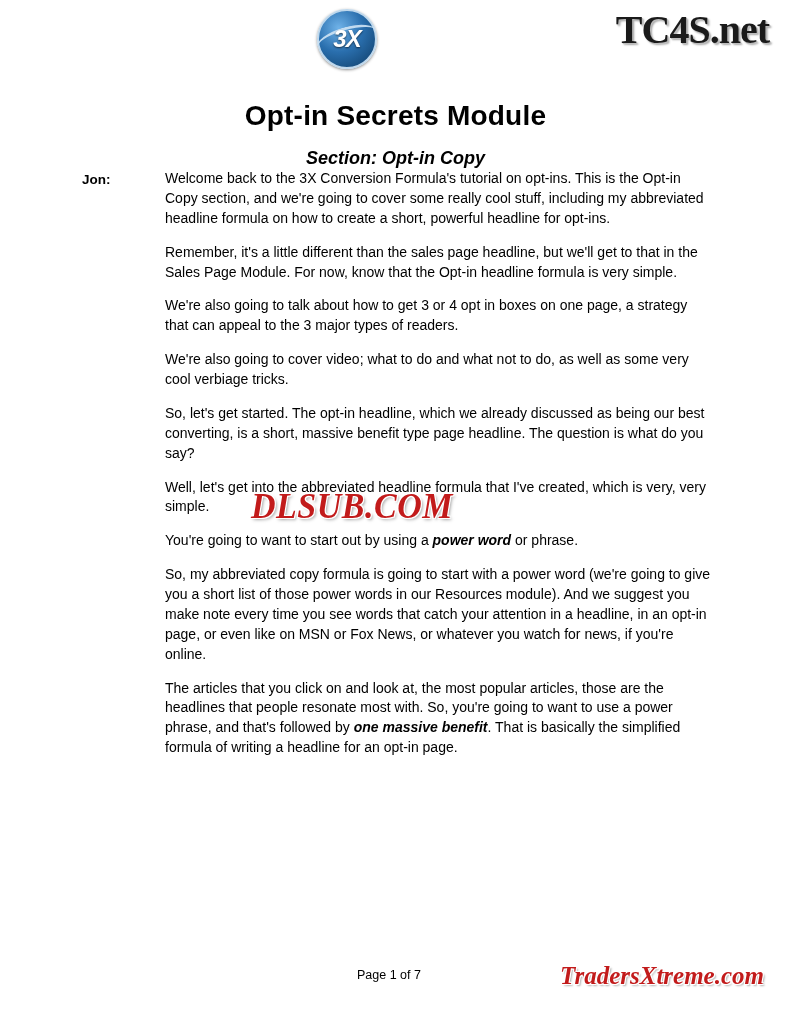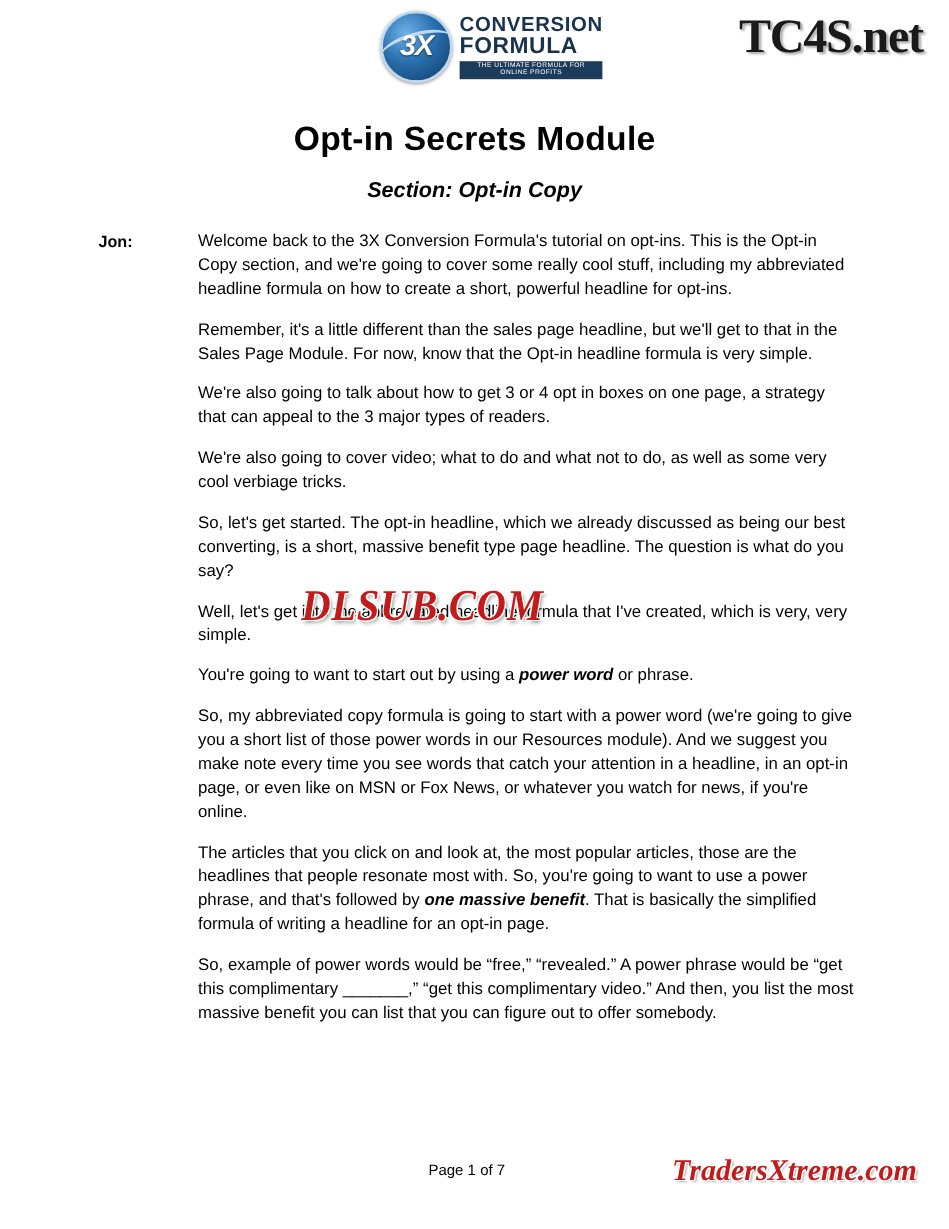--- a/index.html
+++ b/index.html
@@ -131,21 +131,20 @@
     font-size: 16.5px;
     font-weight: bold;
     font-style: italic;
     color: #1f4fa3;
     margin-top: 20px;
   }
 
   
   .body-wrap {
     position: relative;
-    margin-top: 22px;
     padding-left: 82px;
     padding-right: 78px;
   }
   .speaker {
     position: absolute;
     left: 82px;
     top: 3px;
     font-size: 13.5px;
     font-weight: bold;
   }
@@ -217,25 +216,20 @@
 </head>
 <body>
 
 <div class="page">
 
   <div class="header">
     <div class="logo">
       <div class="logo-badge">
         <div class="swoosh"></div>
         <div class="x">3X</div>
-      </div>
-      <div class="logo-text">
-        <span class="l1">CONVERSION</span>
-        <span class="l2">FORMULA</span>
-        <span class="l3">THE ULTIMATE FORMULA FOR ONLINE PROFITS</span>
       </div>
     </div>
     <div class="site-brand">TC4S.net</div>
   </div>
 
   <h1 class="doc-title">Opt-in Secrets Module</h1>
   <div class="doc-subtitle">Section: Opt-in Copy</div>
 
   <div class="body-wrap">
     <div class="speaker">Jon:</div>
@@ -246,21 +240,20 @@
       <p>We're also going to cover video; what to do and what not to do, as well as some very cool verbiage tricks.</p>
       <p>So, let's get started. The opt-in headline, which we already discussed as being our best converting, is a short, massive benefit type page headline. The question is what do you say?</p>
       <p>Well, let's get into the abbreviated headline formula that I've created, which is very, very simple.</p>
       <p>
         <span>You're going to want to start out by using a </span><b>power word</b><span> or phrase.</span>
       </p>
       <p>So, my abbreviated copy formula is going to start with a power word (we're going to give you a short list of those power words in our Resources module). And we suggest you make note every time you see words that catch your attention in a headline, in an opt-in page, or even like on MSN or Fox News, or whatever you watch for news, if you're online.</p>
       <p>
         <span>The articles that you click on and look at, the most popular articles, those are the headlines that people resonate most with. So, you're going to want to use a power phrase, and that's followed by </span><b>one massive benefit</b><span>. That is basically the simplified formula of writing a headline for an opt-in page.</span>
       </p>
-      <p>So, example of power words would be “free,” “revealed.” A power phrase would be “get this complimentary _______,” “get this complimentary video.” And then, you list the most massive benefit you can list that you can figure out to offer somebody.</p>
     </div>
   </div>
 
   <div class="watermark">DLSUB.COM</div>
 
   <div class="footer">
     <div class="page-num">Page 1 of 7</div>
     <div class="footer-brand">TradersXtreme.com</div>
   </div>
 

